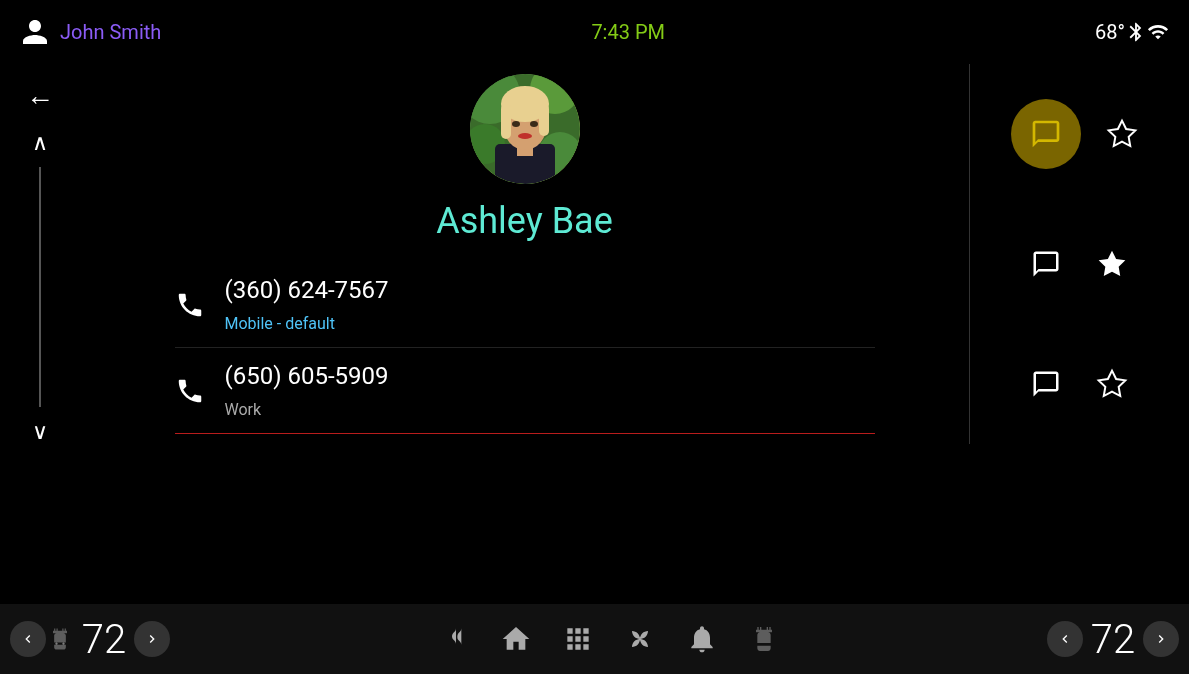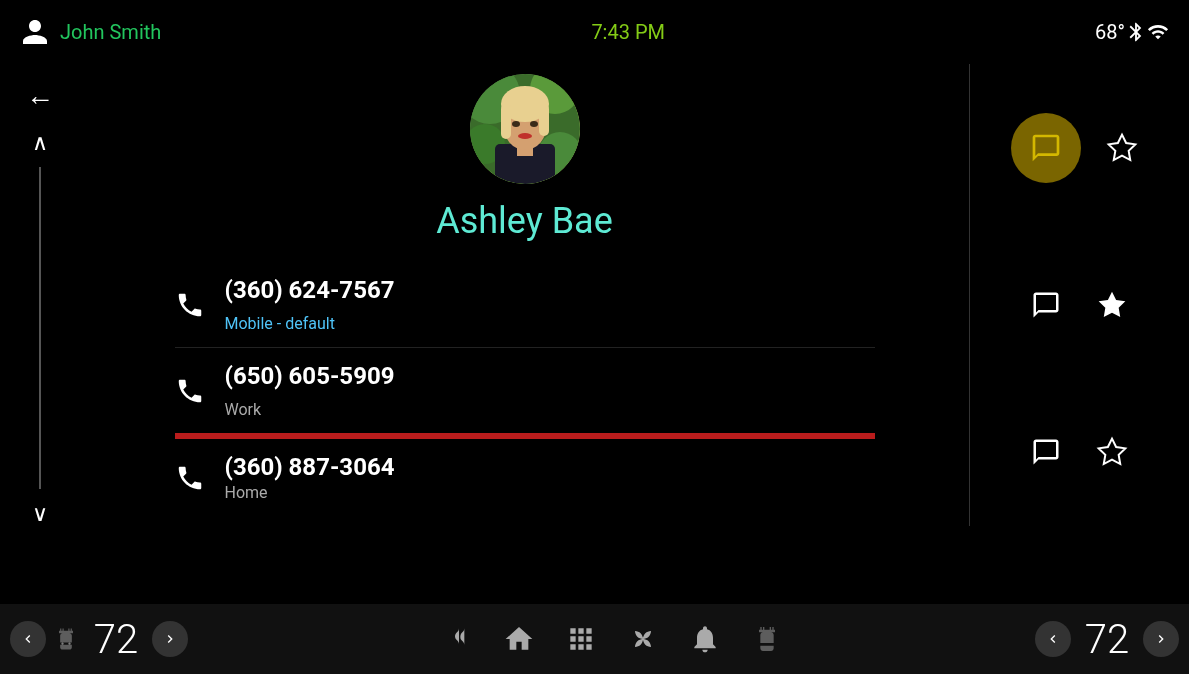--- a/index.html
+++ b/index.html
@@ -39,21 +39,21 @@
     .status-bar-right {
       display: flex;
       align-items: center;
       font-size: 20px;
       color: #fff;
     }
 
     .user-name {
       font-size: 20px;
       font-weight: 400;
-      color: #22c55e;
+      color: #8b5cf6;
     }
 
     .nav-arrow {
       font-size: 28px;
       color: #fff;
       cursor: pointer;
       background: none;
       border: none;
       line-height: 1;
     }
@@ -85,21 +85,21 @@
       width: 100%;
     }
 
     .phone-details {
       flex: 1;
     }
 
     .phone-number {
       font-size: 24px;
       color: #fff;
-      font-weight: 700;
+      font-weight: 400;
     }
 
     .phone-type {
       font-size: 16px;
       color: #aaa;
       margin-top: 10px;
     }
 
     .phone-type.default {
       color: #4fc3f7;
@@ -156,21 +156,20 @@
       background: #111;
       display: flex;
       align-items: center;
       justify-content: space-between;
       padding: 0 10px;
     }
 
     .temp-control {
       display: flex;
       align-items: center;
-      gap: 6px;
     }
 
     .temp-arrow {
       width: 36px;
       height: 36px;
       border-radius: 50%;
       background: #333;
       border: none;
       color: #fff;
       font-size: 18px;
@@ -329,39 +328,30 @@
       <div class="phone-entry" style="display:flex; align-items:center; padding: 14px 0; border-bottom: 1px solid #222;">
         <svg width="30" height="30" viewBox="0 0 24 24" fill="white" style="margin-right:20px; flex-shrink:0;">
           <path d="M6.62 10.79c1.44 2.83 3.76 5.14 6.59 6.59l2.2-2.2c.27-.27.67-.36 1.02-.24 1.12.37 2.33.57 3.57.57.55 0 1 .45 1 1V20c0 .55-.45 1-1 1-9.39 0-17-7.61-17-17 0-.55.45-1 1-1h3.5c.55 0 1 .45 1 1 0 1.25.2 2.45.57 3.57.11.35.03.74-.25 1.02l-2.2 2.2z"></path>
         </svg>
         <div class="phone-details">
           <div class="phone-number">(360) 624-7567</div>
           <div class="phone-type default">Mobile - default</div>
         </div>
       </div>
 
-      <div class="phone-entry" style="display:flex; align-items:center; padding: 14px 0; border-bottom: 6px solid #b91c1c;">
+      <div class="phone-entry" style="display:flex; align-items:center; padding: 14px 0; border-bottom: 1px solid #b91c1c;">
         <svg width="30" height="30" viewBox="0 0 24 24" fill="white" style="margin-right:20px; flex-shrink:0;">
           <path d="M6.62 10.79c1.44 2.83 3.76 5.14 6.59 6.59l2.2-2.2c.27-.27.67-.36 1.02-.24 1.12.37 2.33.57 3.57.57.55 0 1 .45 1 1V20c0 .55-.45 1-1 1-9.39 0-17-7.61-17-17 0-.55.45-1 1-1h3.5c.55 0 1 .45 1 1 0 1.25.2 2.45.57 3.57.11.35.03.74-.25 1.02l-2.2 2.2z"></path>
         </svg>
         <div class="phone-details">
           <div class="phone-number">(650) 605-5909</div>
           <div class="phone-type" style="color:#aaa; font-size:16px; margin-top:10px;">Work</div>
         </div>
       </div>
 
-      <div class="phone-entry" style="display:flex; align-items:center; padding: 14px 0;">
-        <svg width="30" height="30" viewBox="0 0 24 24" fill="white" style="margin-right:20px; flex-shrink:0;">
-          <path d="M6.62 10.79c1.44 2.83 3.76 5.14 6.59 6.59l2.2-2.2c.27-.27.67-.36 1.02-.24 1.12.37 2.33.57 3.57.57.55 0 1 .45 1 1V20c0 .55-.45 1-1 1-9.39 0-17-7.61-17-17 0-.55.45-1 1-1h3.5c.55 0 1 .45 1 1 0 1.25.2 2.45.57 3.57.11.35.03.74-.25 1.02l-2.2 2.2z"></path>
-        </svg>
-        <div class="phone-details">
-          <div class="phone-number">(360) 887-3064</div>
-          <div class="phone-type" style="color:#aaa; font-size:16px; margin-top:2px;">Home</div>
-        </div>
-      </div>
     </div>
   </div>
 
   <div class="right-panel">
     <div class="right-panel-divider"></div>
 
     <div class="action-rows">
 
       <div class="action-pair">
         <button class="message-btn active">

